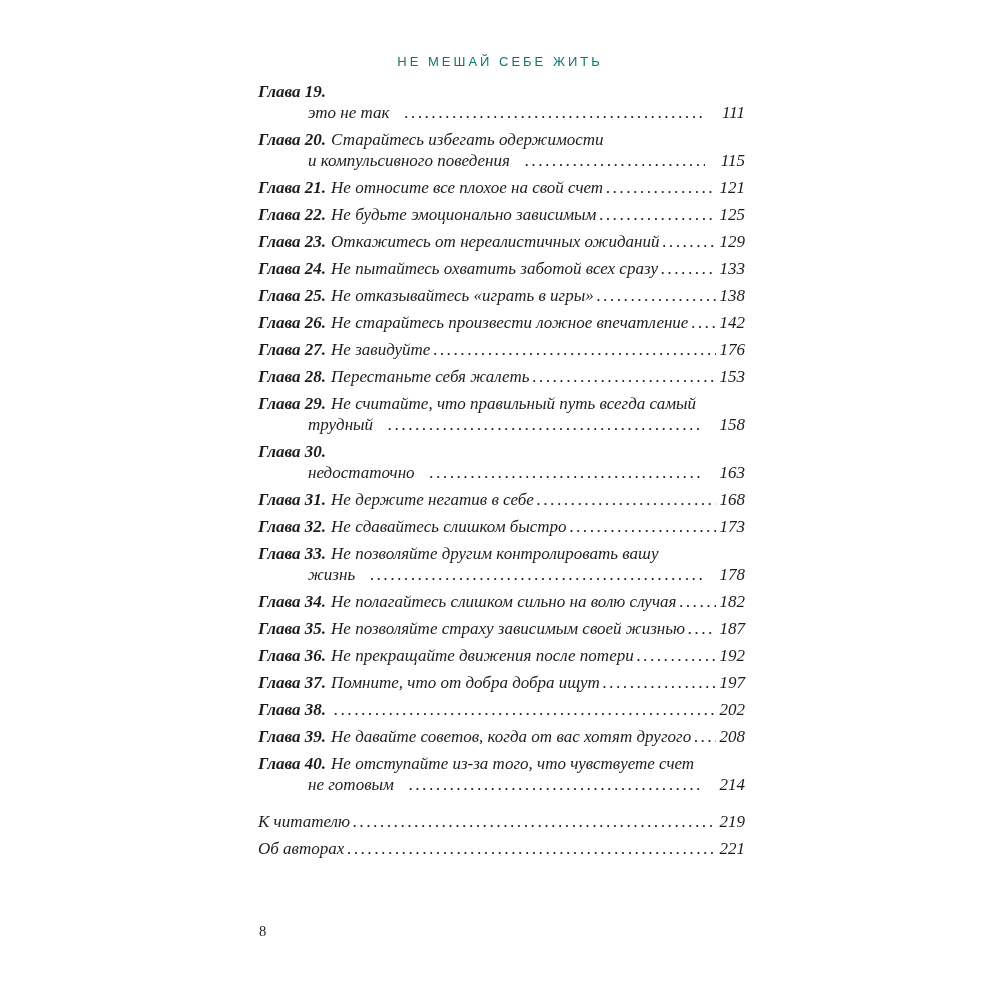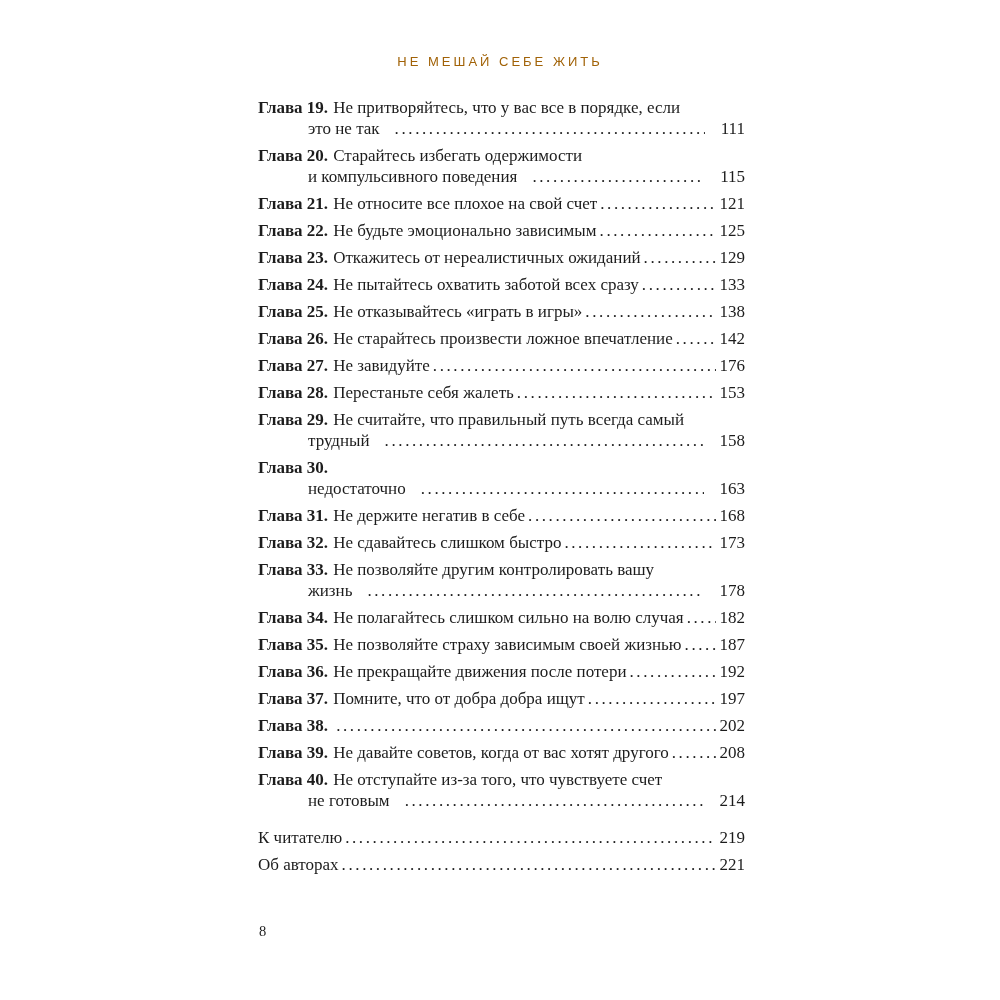--- a/index.html
+++ b/index.html
@@ -11,29 +11,30 @@
     color:#1c1c1c;
     overflow:hidden;
   }
   .running-head{
     position:absolute;
     top:54px;left:0;right:0;
     text-align:center;
     font-family:"Liberation Sans", sans-serif;
     font-size:13px;
     letter-spacing:3px;
-    color:#a16207;
+    color:#0f766e;
   }
   .toc{
     position:absolute;
     left:258px;
-    top:97px;
+    top:81px;
     width:487px;
     font-size:17px;
     line-height:21px;
+    font-style:italic;
   }
   .toc-entry{margin-bottom:6px;}
   .toc-line{display:flex;align-items:flex-end;}
   .toc-line.cont{padding-left:50px;gap:12px;}
   .chapter-label{font-weight:bold;margin-right:5px;white-space:nowrap;}
   .title-text{white-space:nowrap;}
   .leader{
     flex:1 1 auto;
     min-width:8px;
     overflow:hidden;
@@ -58,21 +59,20 @@
 </head>
 <body>
 
 <div class="running-head">НЕ МЕШАЙ СЕБЕ ЖИТЬ</div>
 
 <div class="toc">
   <div id="chapter-list">
       <div class="toc-entry">
         <div class="toc-line">
           <span class="chapter-label">Глава 19.</span>
-          <span class="title-text">Не притворяйтесь, что у вас все в порядке, если</span>
         </div>
         <div class="toc-line cont">
           <span class="title-text">это не так</span>
           <span class="leader"></span>
           <span class="pagenum">111</span>
         </div>
       </div>
       <div class="toc-entry">
         <div class="toc-line">
           <span class="chapter-label">Глава 20.</span>

